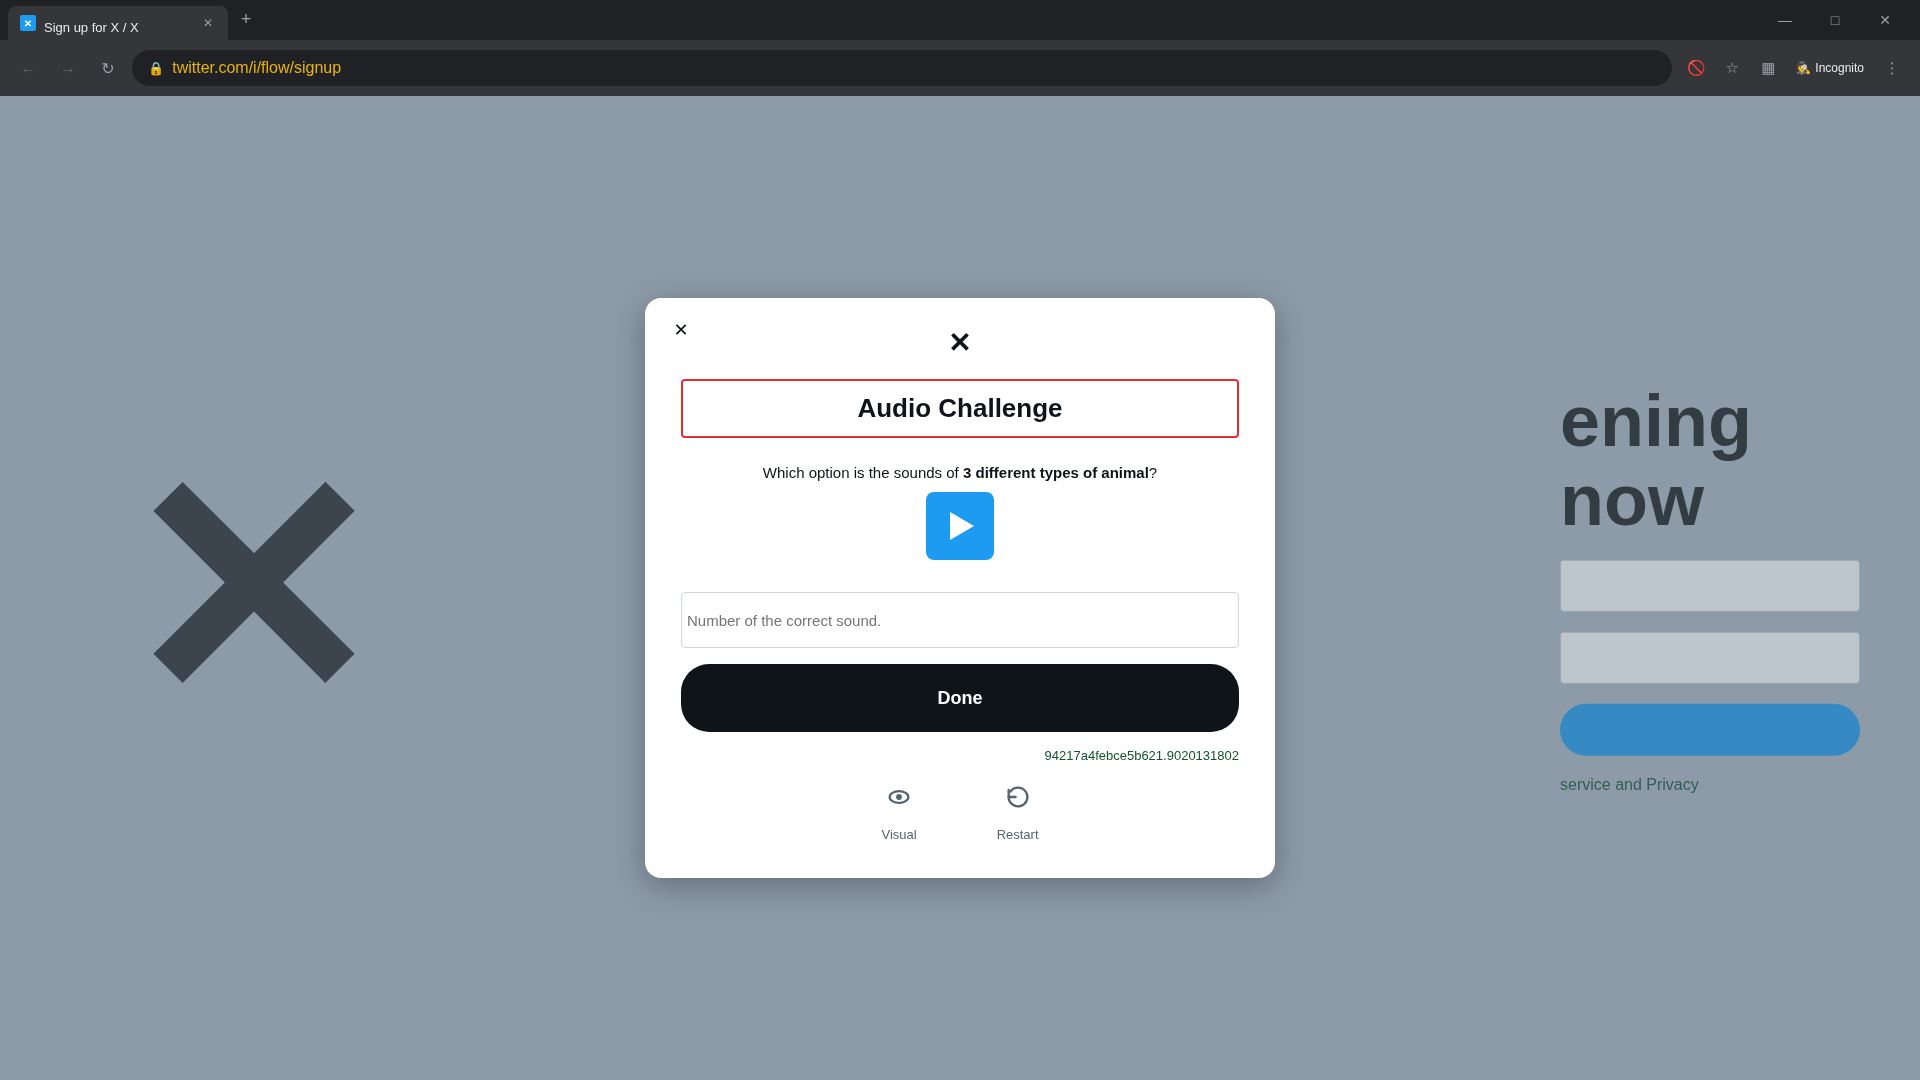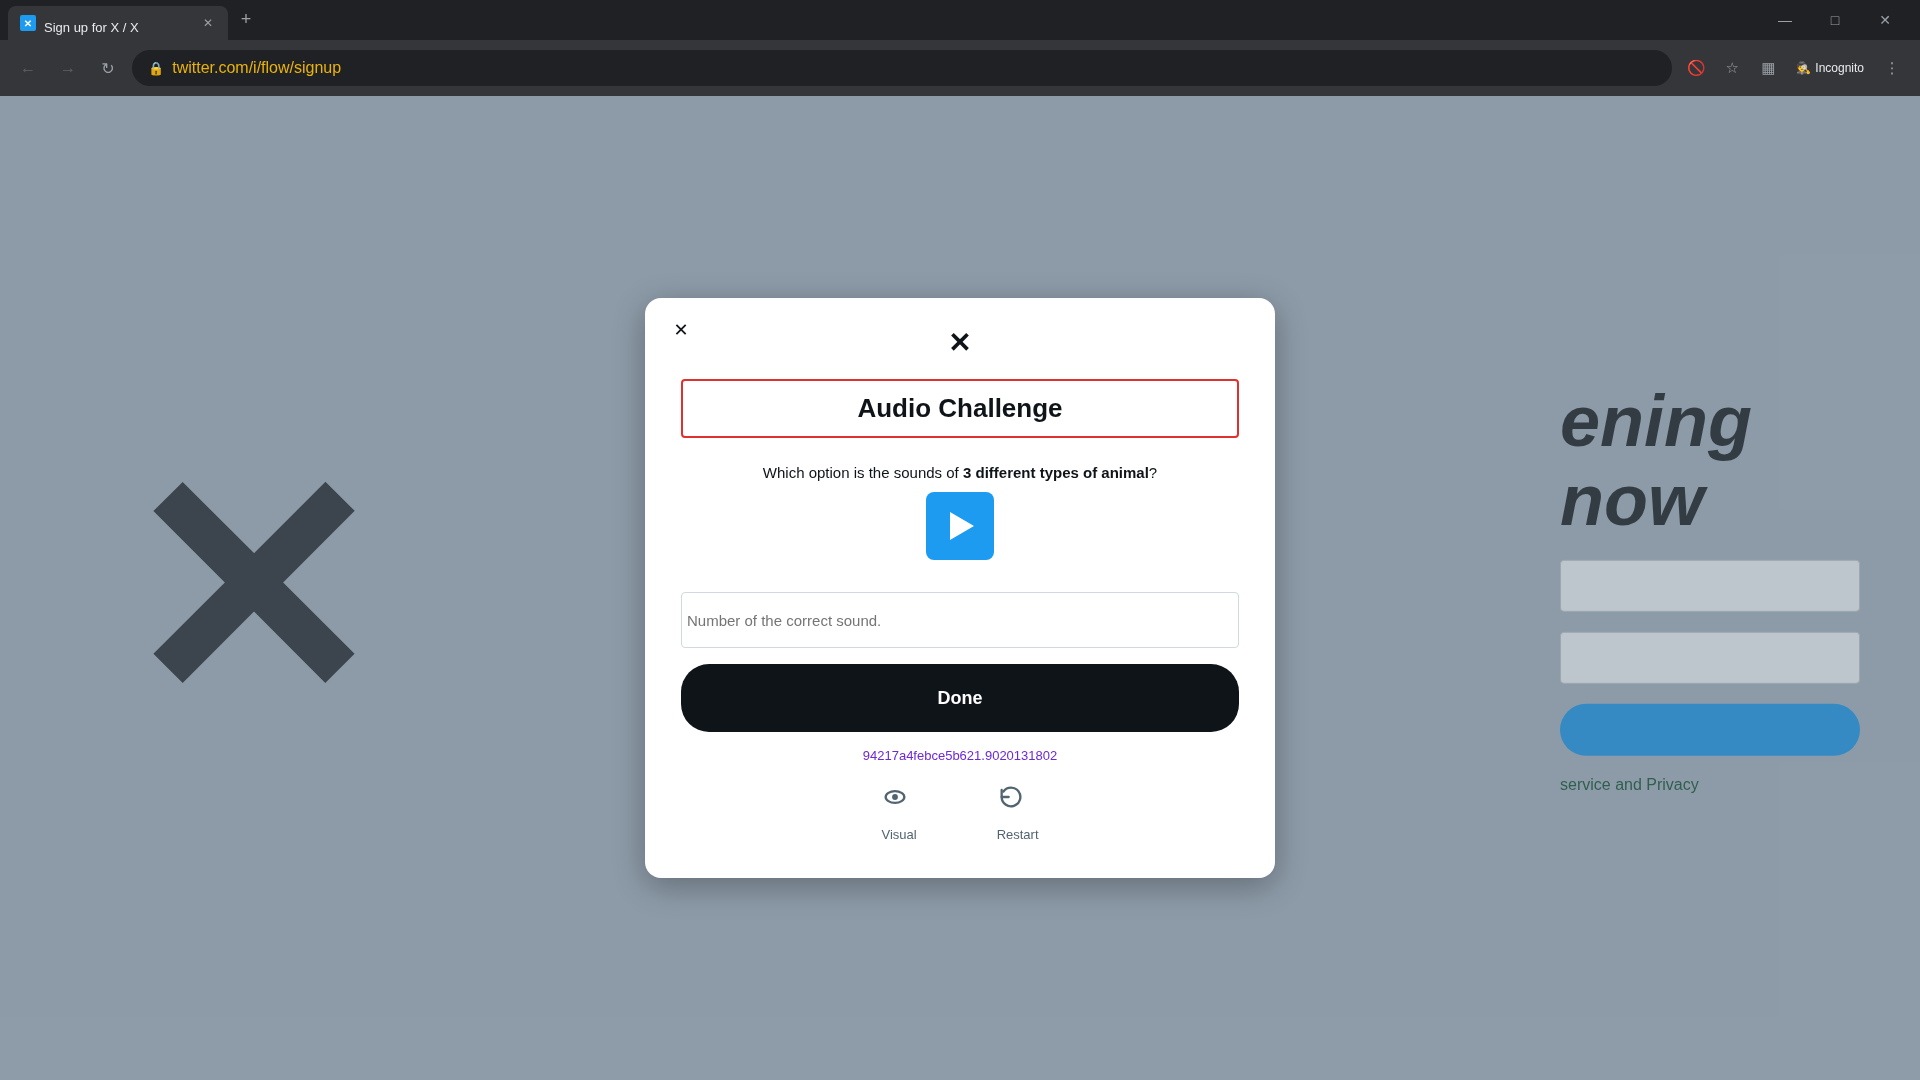--- a/index.html
+++ b/index.html
@@ -230,21 +230,20 @@
       flex-direction: column;
       gap: 20px;
       width: 300px;
     }
 
     .bg-text {
       font-size: 72px;
       font-weight: 900;
       color: #1a1a1a;
       line-height: 1.1;
-      font-style: italic;
     }
 
     .bg-input {
       height: 52px;
       background: white;
       border-radius: 4px;
       border: 1px solid #ccc;
     }
 
     .bg-button {
@@ -395,36 +394,37 @@
       border: none;
       border-radius: 28px;
       color: white;
       font-size: 18px;
       font-weight: 600;
       cursor: pointer;
       margin-bottom: 16px;
     }
 
     .challenge-id {
-      text-align: center;
+      text-align: right;
       font-size: 13px;
-      color: #6d28d9;
+      color: #14532d;
       margin-bottom: 20px;
     }
 
     .modal-footer {
       display: flex;
       justify-content: center;
       gap: 80px;
       align-items: center;
     }
 
     .footer-option {
       display: flex;
       flex-direction: column;
+      align-items: center;
       gap: 16px;
       cursor: pointer;
       color: #536471;
     }
 
     .footer-label {
       font-size: 13px;
     }
 
     

